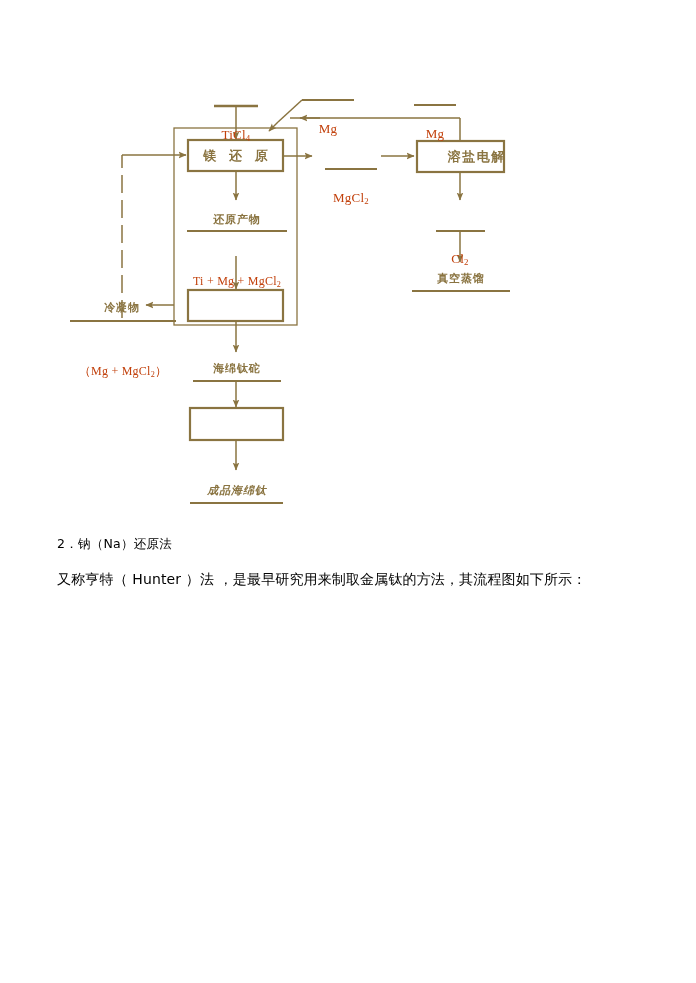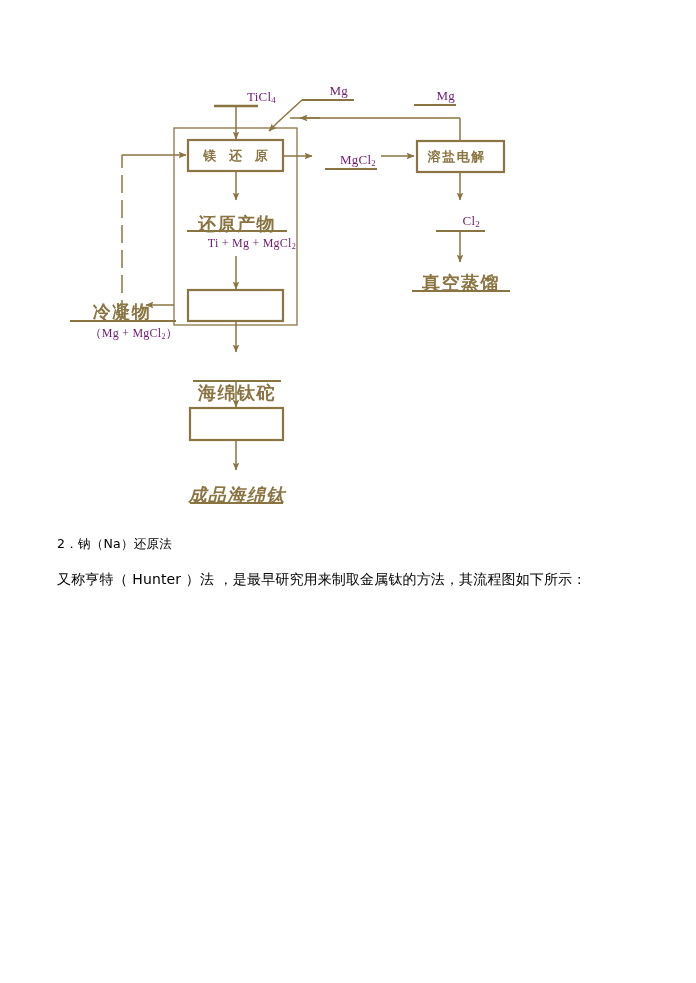--- a/index.html
+++ b/index.html
@@ -52,31 +52,32 @@
     letter-spacing: 0.32em;
     text-indent: 0.32em;
   }
   .flow-label {
     position: absolute;
     text-align: center;
     white-space: nowrap;
     color: #8a7441;
     font-family: "DejaVu Sans", sans-serif;
     font-weight: bold;
-    font-size: 18px;
+    font-size: 11px;
     letter-spacing: 0.08em;
   }
   .chem-label {
     position: absolute;
-    text-align: right;
+    text-align: center;
     white-space: nowrap;
-    color: #701a75;
+    color: #c2410c;
     font-family: "Liberation Serif", "DejaVu Serif", serif;
     font-size: 13px;
     letter-spacing: 0.02em;
+    margin-top: 38px;
   }
   .chem-label sub {
     font-size: 0.68em;
     vertical-align: -0.22em;
   }
   .chem-small {
     font-size: 12px;
   }
 
   
@@ -162,21 +163,21 @@
 
       <line x1="460" y1="172" x2="460" y2="200" marker-end="url(#ah)"></line>
       <line x1="436" y1="231" x2="485" y2="231" stroke-width="2"></line>
       <line x1="460" y1="231" x2="460" y2="262" marker-end="url(#ah)"></line>
       <line x1="412" y1="291" x2="510" y2="291" stroke-width="2"></line>
     </g>
   </svg>
 
   <div class="node-label box-label" style="left:188px; top:140px; width:95px; height:31px;">镁  还  原</div>
 
-  <div class="node-label box-label" style="left:417px; top:141px; width:78px; height:31px; letter-spacing:0.12em; text-indent:0.12em;">溶盐电解</div>
+  <div class="node-label box-label" style="left:417px; top:141px; width:78px; height:31px; letter-spacing:0.12em; text-indent:0.12em;padding-left:20px;">溶盐电解</div>
 
 
 
   <div class="chem-label" style="left:196px; top:89px; width:80px;">
     <span>TiCl</span><sub>4</sub>
   </div>
 
   <div class="chem-label" style="left:308px; top:83px; width:40px;">Mg</div>
 
   <div class="chem-label" style="left:415px; top:88px; width:40px;">Mg</div>
@@ -194,21 +195,21 @@
   <div class="chem-label chem-small" style="left:178px; top:236px; width:118px;">
     <span>Ti + Mg + MgCl</span><sub>2</sub>
   </div>
 
   <div class="flow-label" style="left:82px; top:300px; width:80px;">冷凝物</div>
 
   <div class="chem-label chem-small" style="left:68px; top:325px; width:110px;">
     <span>（Mg + MgCl</span><sub>2</sub><span>）</span>
   </div>
 
-  <div class="flow-label" style="left:190px; top:361px; width:94px;margin-top:20px;">海绵钛砣</div>
+  <div class="flow-label" style="left:190px; top:361px; width:94px;">海绵钛砣</div>
 
   <div class="flow-label" style="left:186px; top:483px; width:102px;font-style:italic;">成品海绵钛</div>
 
   <div class="flow-label" style="left:409px; top:271px; width:104px;">真空蒸馏</div>
 
 </div>
 
 <div id="body-text">
   <p id="section-heading">2．钠（Na）还原法</p>
   <p id="section-paragraph">又称亨特（ Hunter ）法 ，是最早研究用来制取金属钛的方法，其流程图如下所示：</p>

